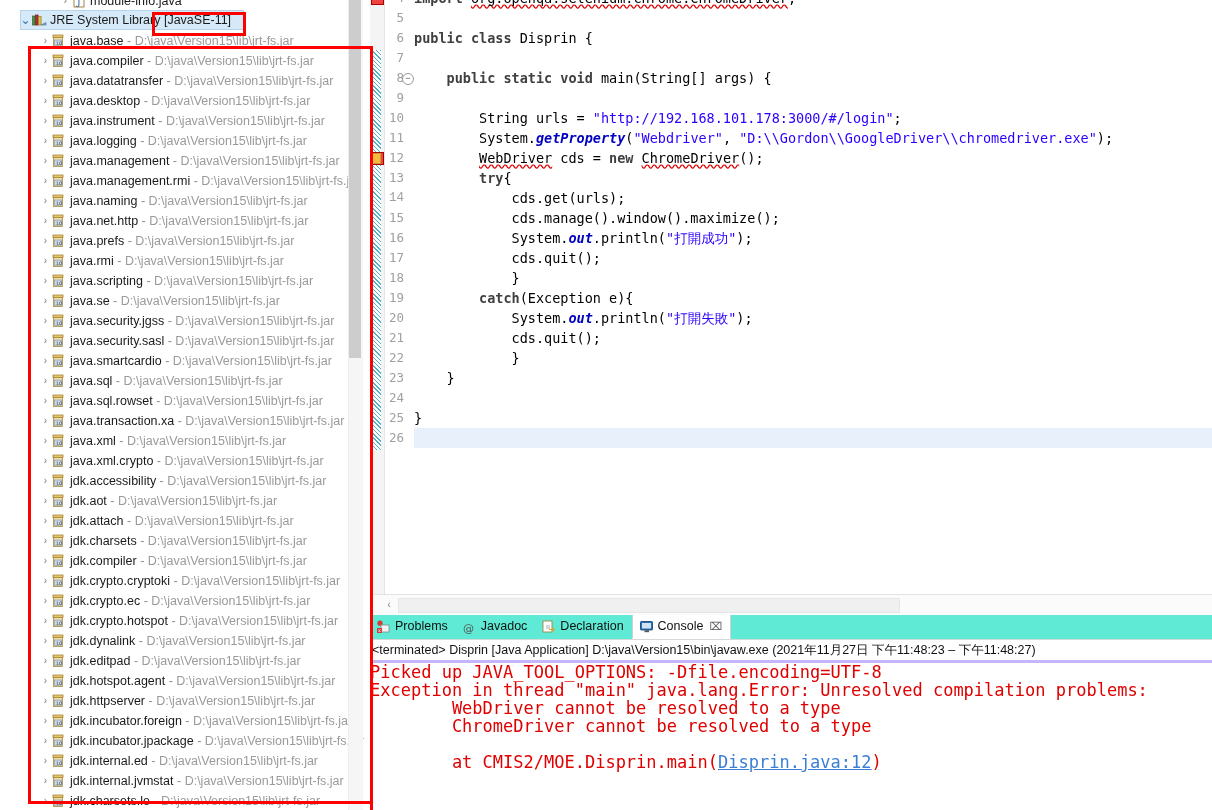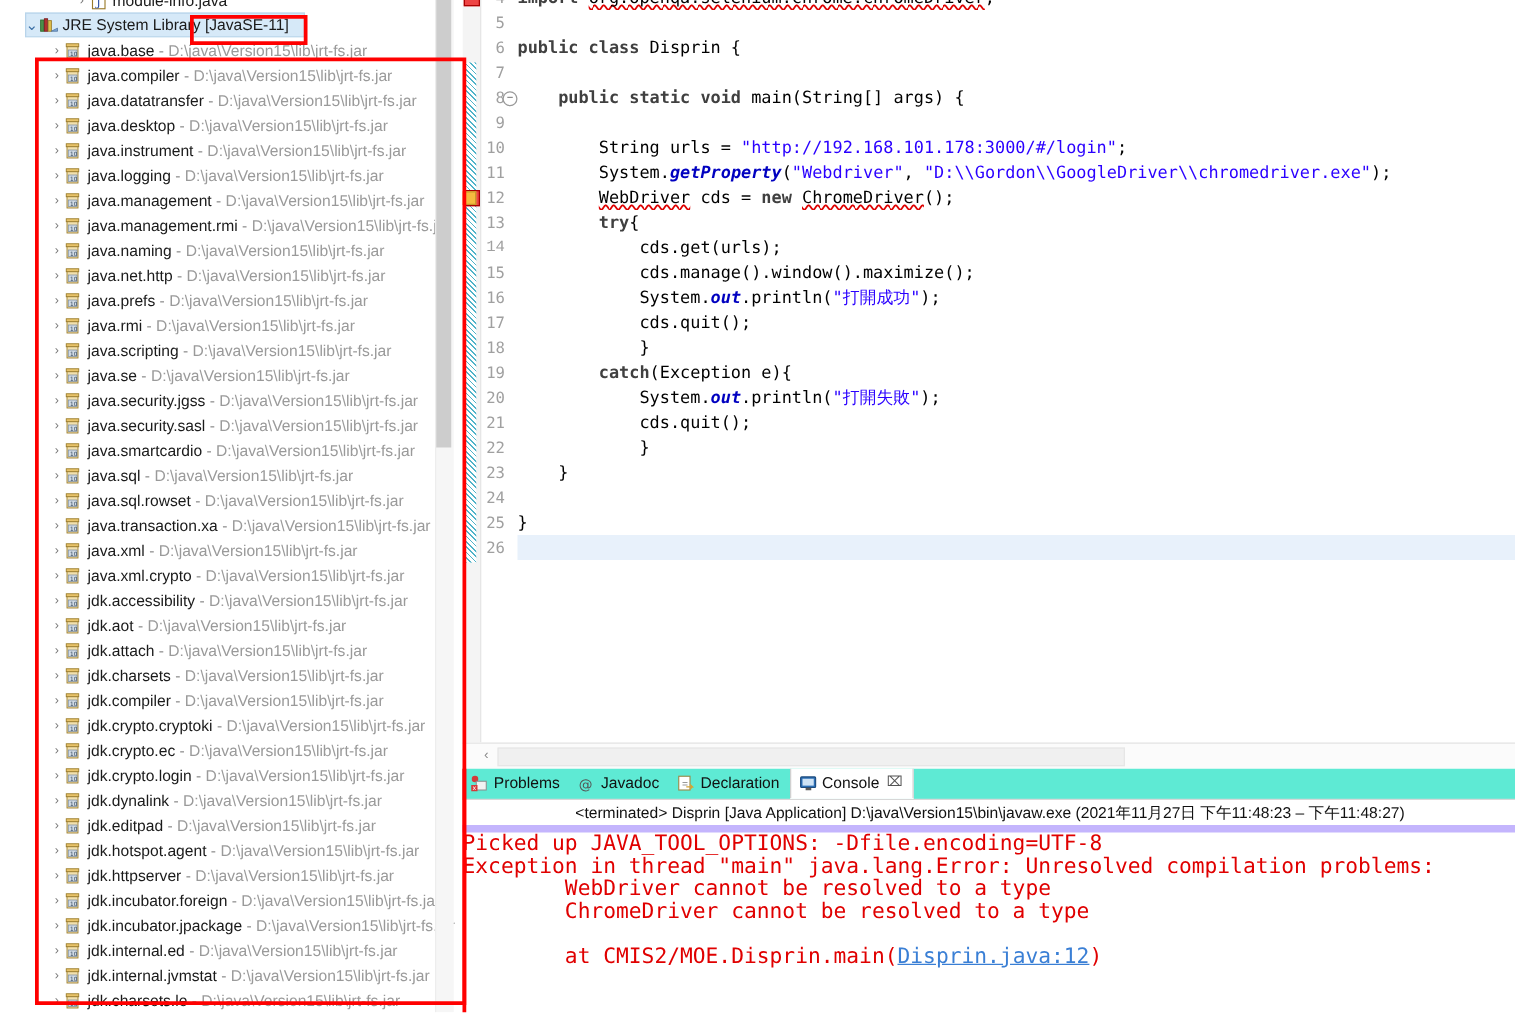--- a/index.html
+++ b/index.html
@@ -110,21 +110,21 @@
   #tabbar{position:relative;height:24px;border-bottom:1px solid #d7d7d7;background:#5eead4;}
   .vtab{
     position:relative;display:inline-block;height:23px;line-height:23px;padding:0 8px 0 6px;
     font-size:12.5px;color:#111;vertical-align:top;
   }
   .vtab.active{background:#fff;border-left:1px solid #d0d0d0;border-right:1px solid #d0d0d0;border-bottom:1px solid #fff;}
   .vtab .lbl{vertical-align:middle;}
   .vtab .closex{margin-left:6px;color:#555;font-size:11px;vertical-align:middle;}
   #consoleHead{
     height:20px;line-height:20px;font-size:12.5px;color:#111;padding-left:2px;white-space:nowrap;
-    overflow:hidden;border-bottom:6px solid #c4b5fd;text-align:center;
+    overflow:hidden;border-bottom:3px solid #c4b5fd;
   }
   #consoleBody{
     position:relative;height:148px;overflow:hidden;
     font-family:"DejaVu Sans Mono", monospace;font-size:17px;color:#e00000;
   }
   #consoleBody .crow{height:18px;line-height:18px;white-space:pre;}
   #consoleBody a.lnk{color:#3a7fd5;text-decoration:underline;}
 
   
   .annot{position:absolute;border:3px solid #ff0000;box-sizing:border-box;pointer-events:none;z-index:50;}
@@ -321,21 +321,21 @@
               <rect x="2" y="1" width="10" height="2.4" fill="#e8c36a" stroke="#9a7b2a" stroke-width="0.7"></rect>
               <rect x="2.6" y="3.4" width="8.8" height="9" fill="#f2e0ae" stroke="#9a7b2a" stroke-width="0.7"></rect>
               <rect x="3.6" y="6" width="7" height="5.2" fill="#cfd9e4" stroke="#7d8ea0" stroke-width="0.6"></rect>
               <text x="5" y="10.6" font-size="4.6" font-family="DejaVu Sans, sans-serif" fill="#33475c">10</text>
             </svg></span><span class="nm">jdk.crypto.ec</span><span class="dash"> - </span><span class="path">D:\java\Version15\lib\jrt-fs.jar</span></div>
         <div class="tree-row" style="padding-left:40px;"><span class="arrow">›</span><span class="ic"><svg width="16" height="14" viewBox="0 0 16 14">
               <rect x="2" y="1" width="10" height="2.4" fill="#e8c36a" stroke="#9a7b2a" stroke-width="0.7"></rect>
               <rect x="2.6" y="3.4" width="8.8" height="9" fill="#f2e0ae" stroke="#9a7b2a" stroke-width="0.7"></rect>
               <rect x="3.6" y="6" width="7" height="5.2" fill="#cfd9e4" stroke="#7d8ea0" stroke-width="0.6"></rect>
               <text x="5" y="10.6" font-size="4.6" font-family="DejaVu Sans, sans-serif" fill="#33475c">10</text>
-            </svg></span><span class="nm">jdk.crypto.login</span><span class="dash"> - </span><span class="path">D:\java\Version15\lib\jrt-fs.jar</span></div>
+            </svg></span><span class="nm">jdk.crypto.hotspot</span><span class="dash"> - </span><span class="path">D:\java\Version15\lib\jrt-fs.jar</span></div>
         <div class="tree-row" style="padding-left:40px;"><span class="arrow">›</span><span class="ic"><svg width="16" height="14" viewBox="0 0 16 14">
               <rect x="2" y="1" width="10" height="2.4" fill="#e8c36a" stroke="#9a7b2a" stroke-width="0.7"></rect>
               <rect x="2.6" y="3.4" width="8.8" height="9" fill="#f2e0ae" stroke="#9a7b2a" stroke-width="0.7"></rect>
               <rect x="3.6" y="6" width="7" height="5.2" fill="#cfd9e4" stroke="#7d8ea0" stroke-width="0.6"></rect>
               <text x="5" y="10.6" font-size="4.6" font-family="DejaVu Sans, sans-serif" fill="#33475c">10</text>
             </svg></span><span class="nm">jdk.dynalink</span><span class="dash"> - </span><span class="path">D:\java\Version15\lib\jrt-fs.jar</span></div>
         <div class="tree-row" style="padding-left:40px;"><span class="arrow">›</span><span class="ic"><svg width="16" height="14" viewBox="0 0 16 14">
               <rect x="2" y="1" width="10" height="2.4" fill="#e8c36a" stroke="#9a7b2a" stroke-width="0.7"></rect>
               <rect x="2.6" y="3.4" width="8.8" height="9" fill="#f2e0ae" stroke="#9a7b2a" stroke-width="0.7"></rect>
               <rect x="3.6" y="6" width="7" height="5.2" fill="#cfd9e4" stroke="#7d8ea0" stroke-width="0.6"></rect>

